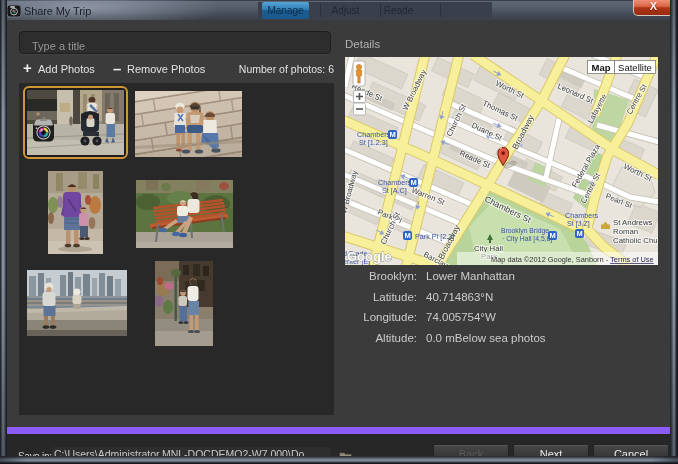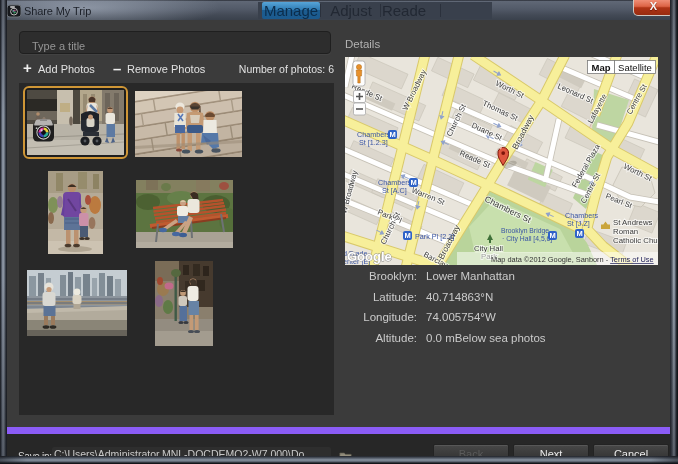--- a/index.html
+++ b/index.html
@@ -18,22 +18,22 @@
   linear-gradient(180deg,#1d2026 0px,#525a66 2px,#8a95a2 4px,#525a66 6px,#14161a 7px);}
 
 #titlebar{left:0;top:0;width:678px;height:20px;
   background:linear-gradient(180deg,#626a78 0%,#525a68 45%,#434a56 75%,#3a414c 100%);box-shadow:inset 0 1px 0 rgba(25,28,34,0.55);}
 #titleglow{left:0;top:0;width:320px;height:20px;
   background:radial-gradient(ellipse 190px 30px at 85px 8px,rgba(195,205,220,0.5),rgba(195,205,220,0) 72%);}
 #titletext{left:24px;top:4.5px;font-size:11px;letter-spacing:-0.1px;color:#1c2028;}
 #camico{left:7px;top:4px;}
 #tabstrip{left:258px;top:2px;width:234px;height:17px;background:#39404c;}
 .tsep{position:absolute;top:2px;width:1px;height:13px;background:#2b313c;}
-.tab{position:absolute;top:0;height:17px;width:58px;text-align:center;
-  font-size:15px;line-height:17px;color:#222833;}
+.tab{position:absolute;top:0;height:17px;width:47px;text-align:center;
+  font-size:10px;line-height:17px;color:#222833;}
 #tabManage{left:4px;background:linear-gradient(180deg,#57a5d8 0%,#2f7cb4 45%,#1c5c90 50%,#1b5a8e 100%);
   color:#0b2d4c;border-radius:2px;}
 #tabAdjust{left:64px;}
 #tabEdit{left:117px;}
 #closebtn{left:633px;top:0;width:39px;height:15px;border:1px solid #cfc9c3;border-top:none;
   border-radius:0 0 5px 5px;
   background:linear-gradient(180deg,#ef8e76 0%,#dd6446 42%,#ae3315 52%,#992c10 100%);
   color:#f6f6f6;font-weight:bold;font-size:11px;text-align:center;line-height:13px;
   text-shadow:0 1px 1px rgba(60,0,0,0.5);}
 

